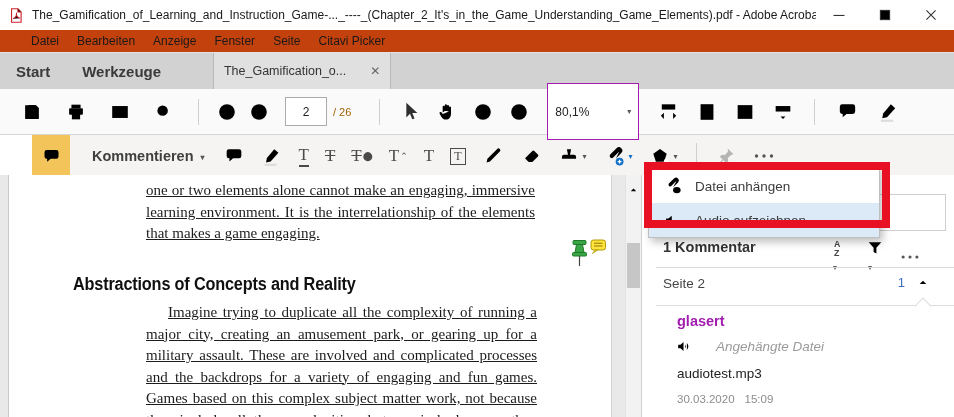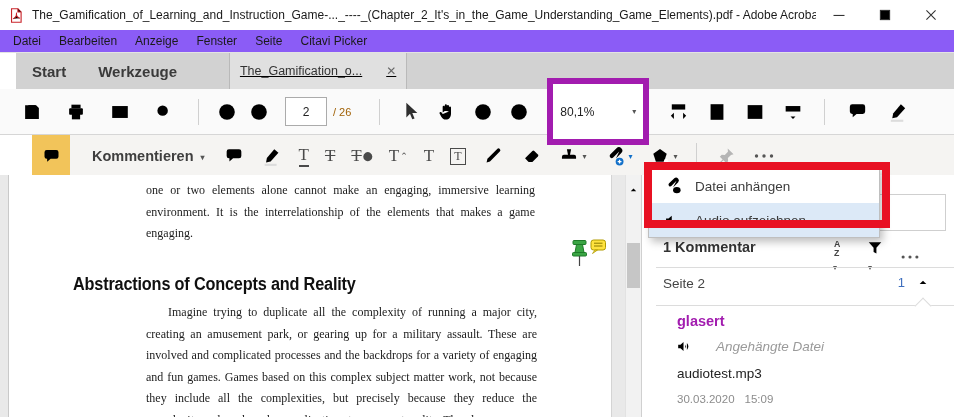--- a/index.html
+++ b/index.html
@@ -9,53 +9,53 @@
   .ic{display:inline-block;vertical-align:middle;color:#5a5a5a;}
   .ic svg{display:block;}
   .blue{color:#1372d8;} .dis{color:#bcbcbc;}
   .caret{font-size:8px;color:#555;margin-left:3px;vertical-align:middle;}
   
   .titlebar{height:30px;display:flex;align-items:center;background:#fff;}
   .titlebar .ttl{font-size:12px;color:#1a1a1a;margin-left:7px;white-space:nowrap;overflow:hidden;flex:1;}
   .winbtns{display:flex;align-items:center;height:100%;}
   .winbtn{width:46px;height:100%;display:flex;align-items:center;justify-content:center;color:#333;}
   
-  .menubar{height:22px;display:flex;align-items:center;background:#8b5cf6;border-bottom:1px solid #e3e3e3;padding-left:4px;}
+  .menubar{height:22px;display:flex;align-items:center;background:#c2410c;border-bottom:1px solid #e3e3e3;padding-left:22px;}
   .menuitem{font-size:12px;color:#1a1a1a;padding:0 9px;line-height:22px;}
   
-  .tabbar{height:36px;background:#d2d2d2;display:flex;align-items:stretch;margin-left:16px;}
+  .tabbar{height:36px;background:#d2d2d2;display:flex;align-items:stretch;}
   .apptab{font-size:15px;font-weight:bold;color:#3a3a3a;padding:0 16px;display:flex;align-items:center;}
   .doctab{margin-left:36px;width:176px;background:#e0e0e0;border-left:1px solid #b9b9b9;border-right:1px solid #b9b9b9;
-          display:flex;align-items:center;justify-content:center;gap:24px;text-decoration:underline;}
+          display:flex;align-items:center;justify-content:center;gap:24px;}
   .doctab .lbl{font-size:12.5px;color:#333;}
   .doctab .x{font-size:12px;color:#666;}
   
   .toolbar1{height:45px;background:#fafafa;border-bottom:1px solid #d6d6d6;display:flex;align-items:center;padding-left:10px;}
   .tbtn{display:flex;align-items:center;justify-content:center;}
   .sep{width:1px;height:26px;background:#d0d0d0;margin:0 12px;}
   .pagebox{width:36px;height:25px;border:1px solid #ababab;background:#fff;text-align:center;font-size:12px;color:#222;
            font-family:"Liberation Sans",sans-serif;margin:0 6px 0 10px;}
   .pagetotal{font-size:11px;color:#a16207;margin-right:16px;white-space:nowrap;}
-  .zoombox{width:76px;height:25px;border:6px solid #a21caf;background:#fff;display:flex;align-items:center;justify-content:space-between;
+  .zoombox{width:76px;height:25px;border:1px solid #a21caf;background:#fff;display:flex;align-items:center;justify-content:space-between;
            padding:15px 7px;font-size:12px;color:#222;margin:0 10px;}
   
   .toolbar2{height:42px;background:#f5f4f2;border-bottom:7px solid #15803d;display:flex;align-items:center;margin-left:32px;}
   .ysq{width:38px;height:42px;background:#f2c45a;display:flex;align-items:center;justify-content:center;flex:0 0 auto;}
   .cmtlabel{font-size:14.5px;font-weight:bold;color:#3f3f3f;padding:0 10px 0 22px;white-space:nowrap;}
   .tool{margin:0 8px;display:flex;align-items:center;}
   .ttxt{font-family:"Liberation Serif",serif;font-size:17px;color:#4a4a4a;line-height:20px;}
   .tun{border-bottom:2px solid #4a4a4a;} .tst{text-decoration:line-through;}
   .tbox{border:1.5px solid #4a4a4a;font-size:13px;line-height:15px;padding:0 3px;}
   .tsub{font-size:9px;color:#4a4a4a;margin-left:1px;}
   .tbub{color:#4a4a4a;font-size:9px;margin-left:1px;}
   
   .content{position:absolute;left:0;top:175px;width:954px;height:242px;display:flex;}
   .docpane{position:relative;width:641px;height:242px;background:#e9e9e9;flex:0 0 auto;}
   .page{position:absolute;left:8px;top:0;width:602px;height:242px;background:#fff;border-left:1px solid #c9c9c9;border-right:1px solid #d4d4d4;}
-  .para{position:absolute;font-family:"Liberation Serif",serif;font-size:12px;line-height:21.5px;color:#1c1c1c;text-align:justify;}
+  .para{position:absolute;font-family:"Liberation Serif",serif;font-size:15px;line-height:21.5px;color:#1c1c1c;text-align:justify;text-decoration:underline;}
   .p1{left:137px;top:5px;width:389px;}
   .p2{left:137px;top:127px;width:391px;text-indent:22px;}
   .dochead{position:absolute;left:64px;top:99px;font-size:17.5px;font-weight:bold;color:#101010;
            letter-spacing:-0.2px;transform:scaleX(.93);transform-origin:left;white-space:nowrap;}
   .pinnote{position:absolute;left:556px;top:64px;}
   .vscroll{position:absolute;right:0;top:0;width:15px;height:242px;background:#f2f2f2;border-left:1px solid #e2e2e2;}
   .vscroll .up{position:absolute;left:1px;top:8px;}
   .vthumb{position:absolute;left:1px;top:68px;width:13px;height:45px;background:#c6c6c6;}
   
   .panel{position:relative;width:313px;height:242px;background:#fff;border-left:1px solid #d0d0d0;flex:0 0 auto;}

